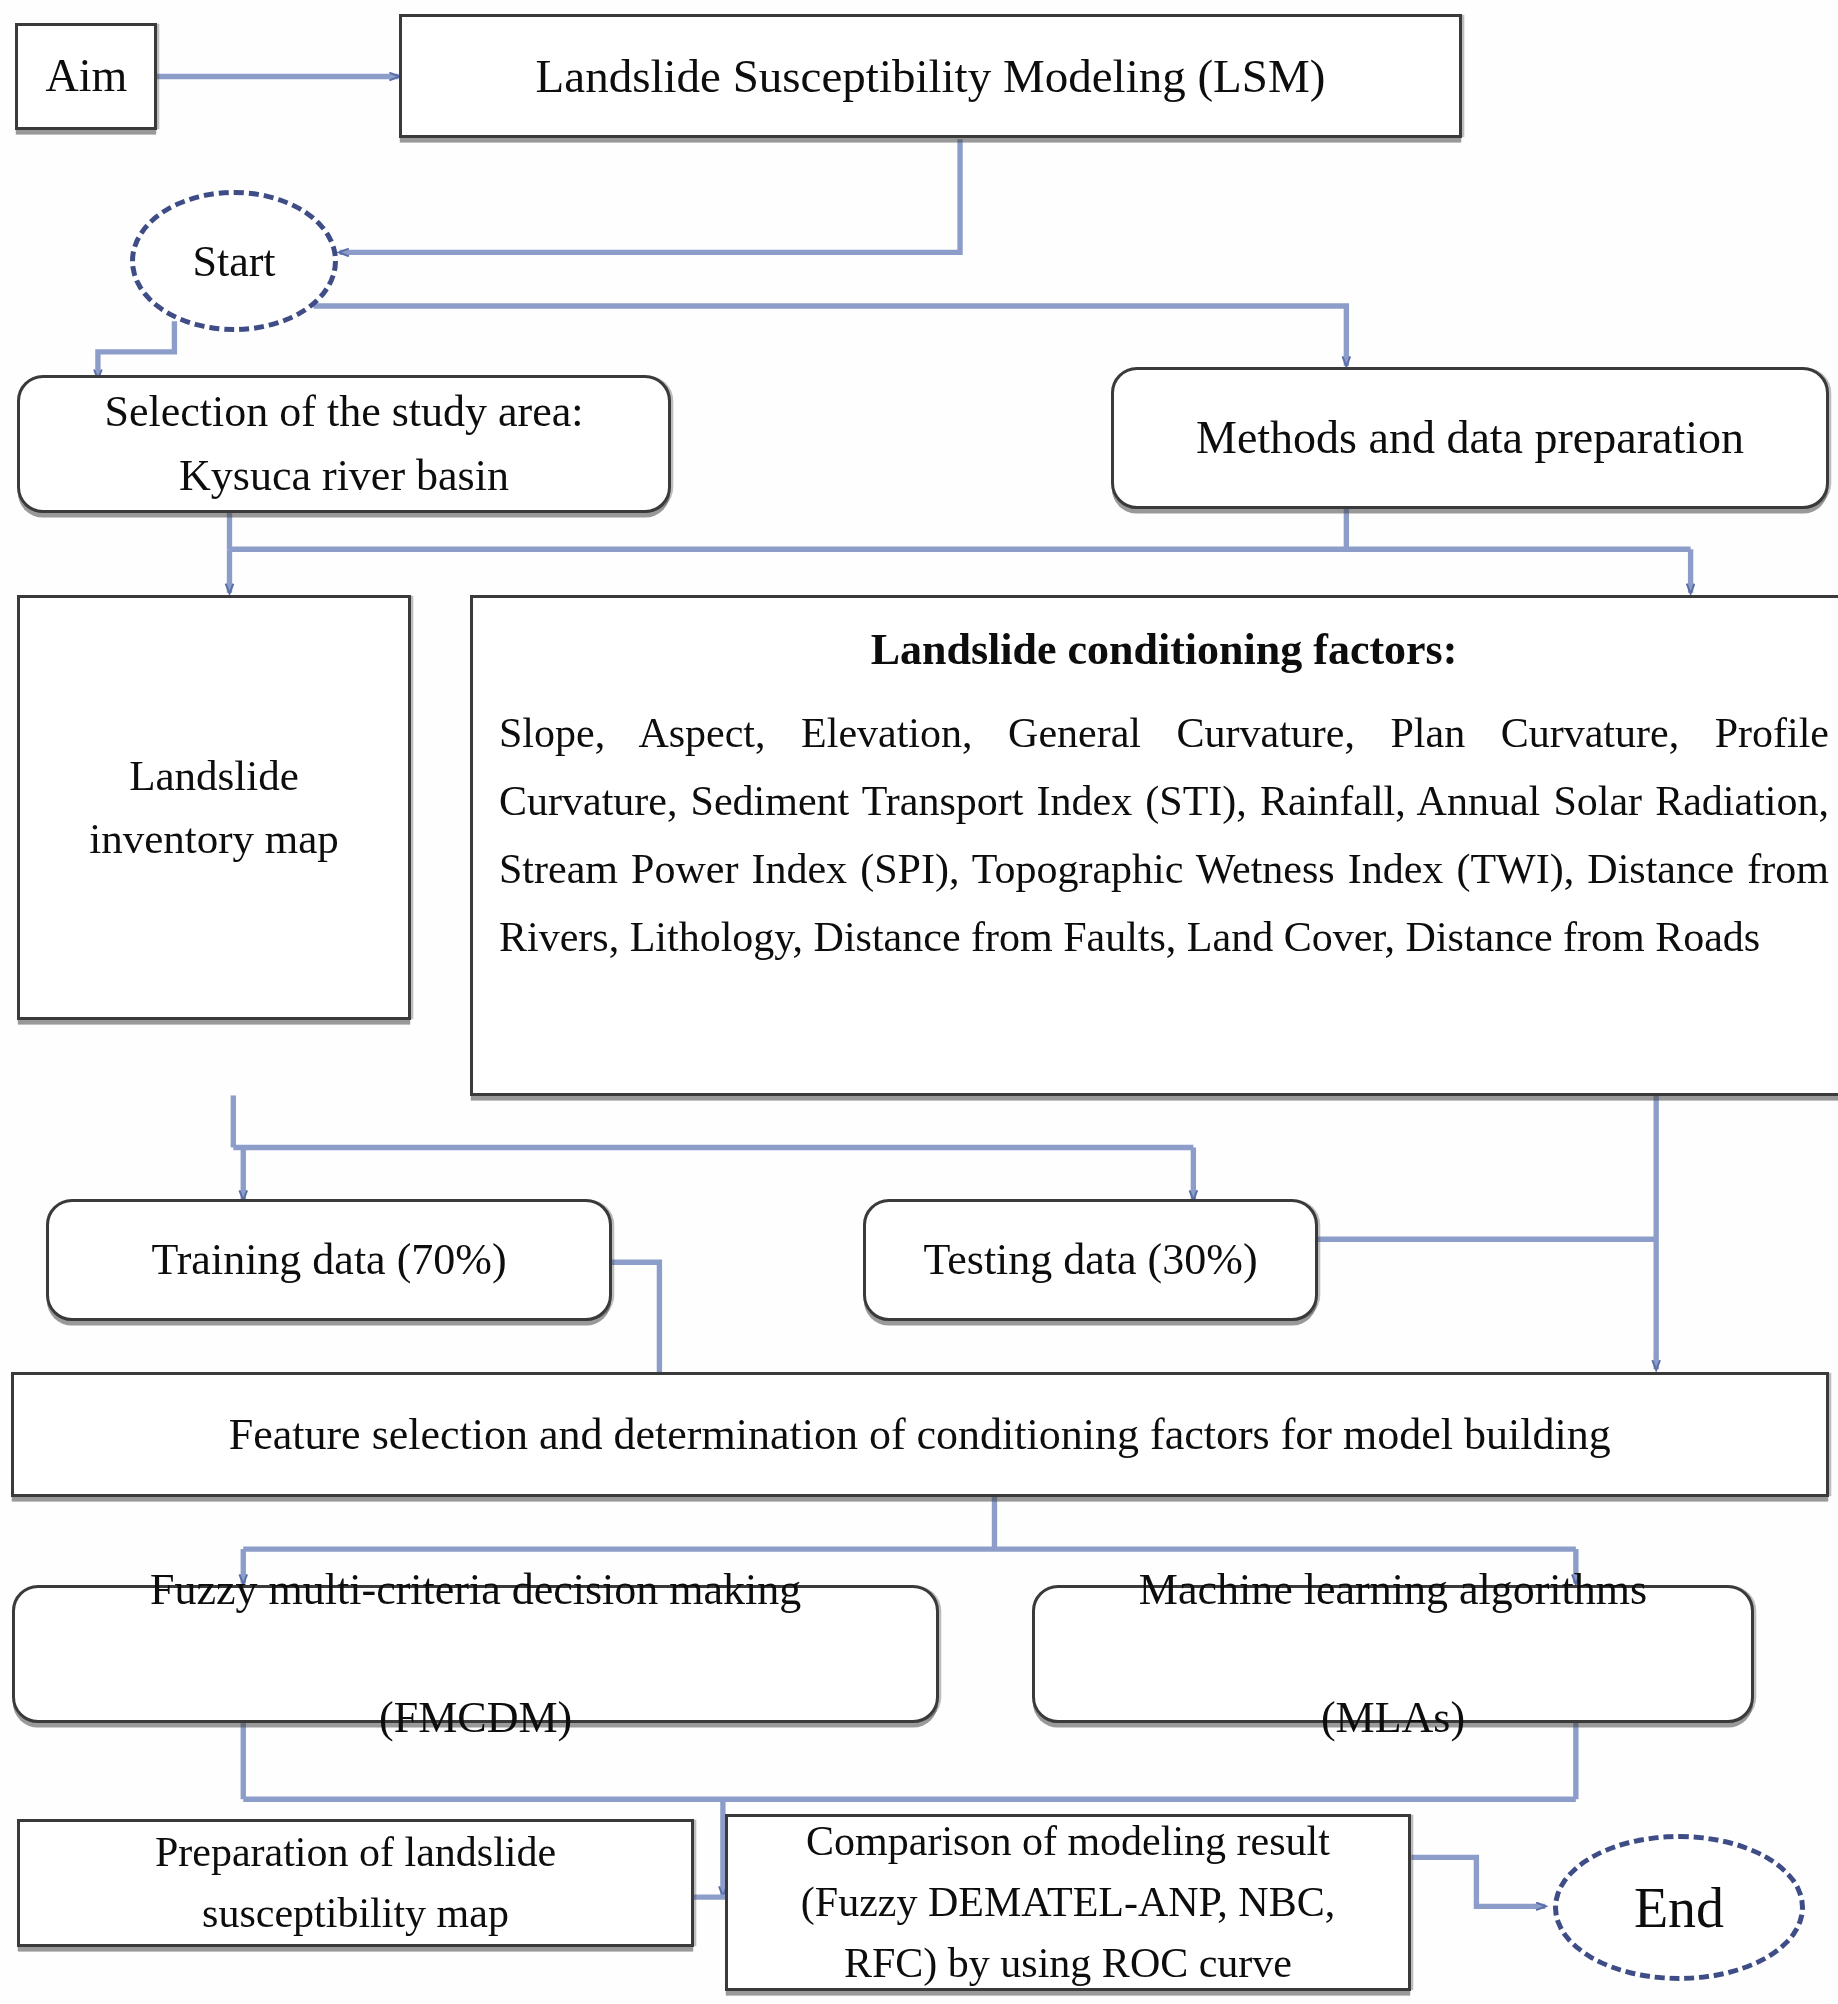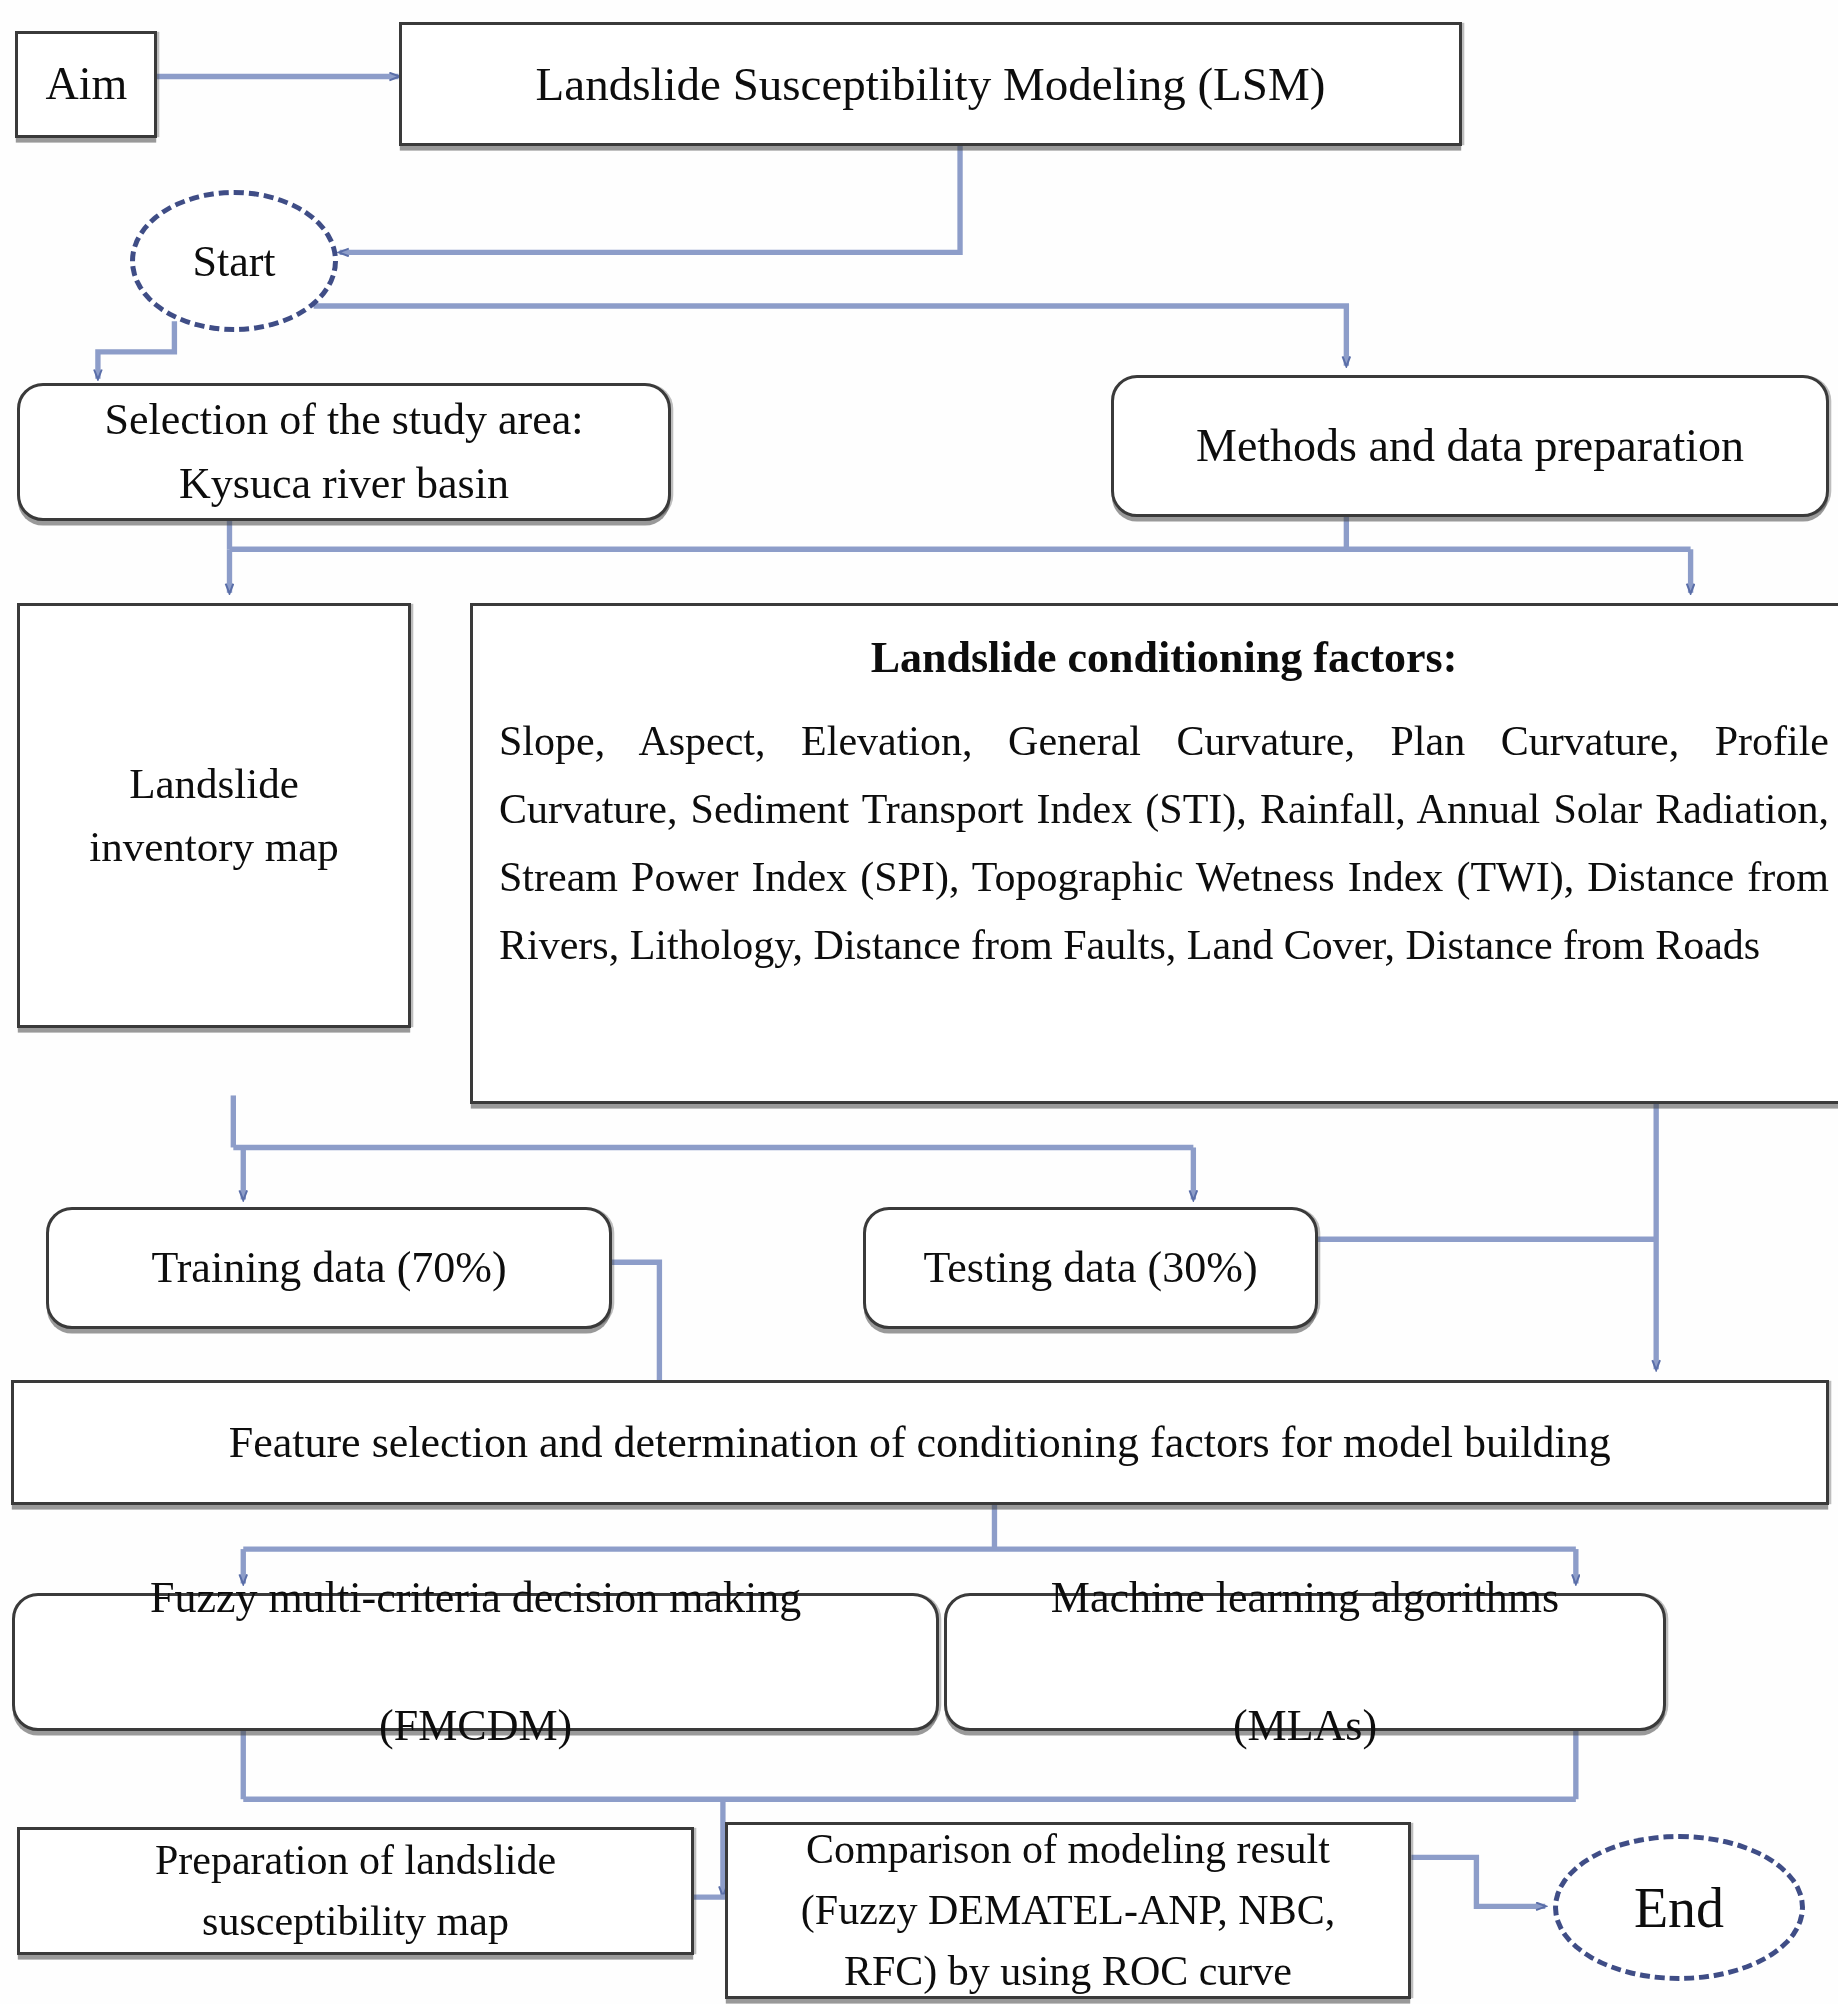--- a/index.html
+++ b/index.html
@@ -17,21 +17,20 @@
     display:flex;
     flex-direction:column;
     align-items:center;
     justify-content:center;
     text-align:center;
     color:#0d0d0d;
     background:#ffffff;
     border:3.1px solid #3a3a3a;
     box-shadow:0 5.4px 0 -0.8px rgba(70,70,70,.55), 3.1px 0 0 -0.8px rgba(70,70,70,.35);
     line-height:1.45;
-    margin-top:8px;
   }
   .rounded{border-radius:26px;}
   .ellipse{
     position:absolute;
     box-sizing:border-box;
     display:flex;align-items:center;justify-content:center;
     border:5.4px dashed #3f4d86;
     border-radius:50%;
     background:#ffffff;
     color:#0d0d0d;
@@ -157,21 +156,21 @@
   <div class="node" style="left:10.7px;top:1372px;width:1818px;height:125px;align-items:center;">
     <span class="lbl f-feat">Feature selection and determination of conditioning factors for model building</span>
   </div>
 
   <div class="node rounded" style="left:12.2px;top:1585px;width:927px;height:138px;">
     <span class="lbl f-method2">Fuzzy multi-criteria decision making
 
 (FMCDM)</span>
   </div>
 
-  <div class="node rounded" style="left:944px;top:1585px;width:722px;height:138px;">
+  <div class="node rounded" style="left:1032px;top:1585px;width:722px;height:138px;">
     <span class="lbl f-method2">Machine learning algorithms
 
 (MLAs)</span>
   </div>
 
   <div class="node" style="left:17px;top:1819px;width:677px;height:128px;">
     <span class="lbl f-bottom">Preparation of landslide
 susceptibility map</span>
   </div>
 

